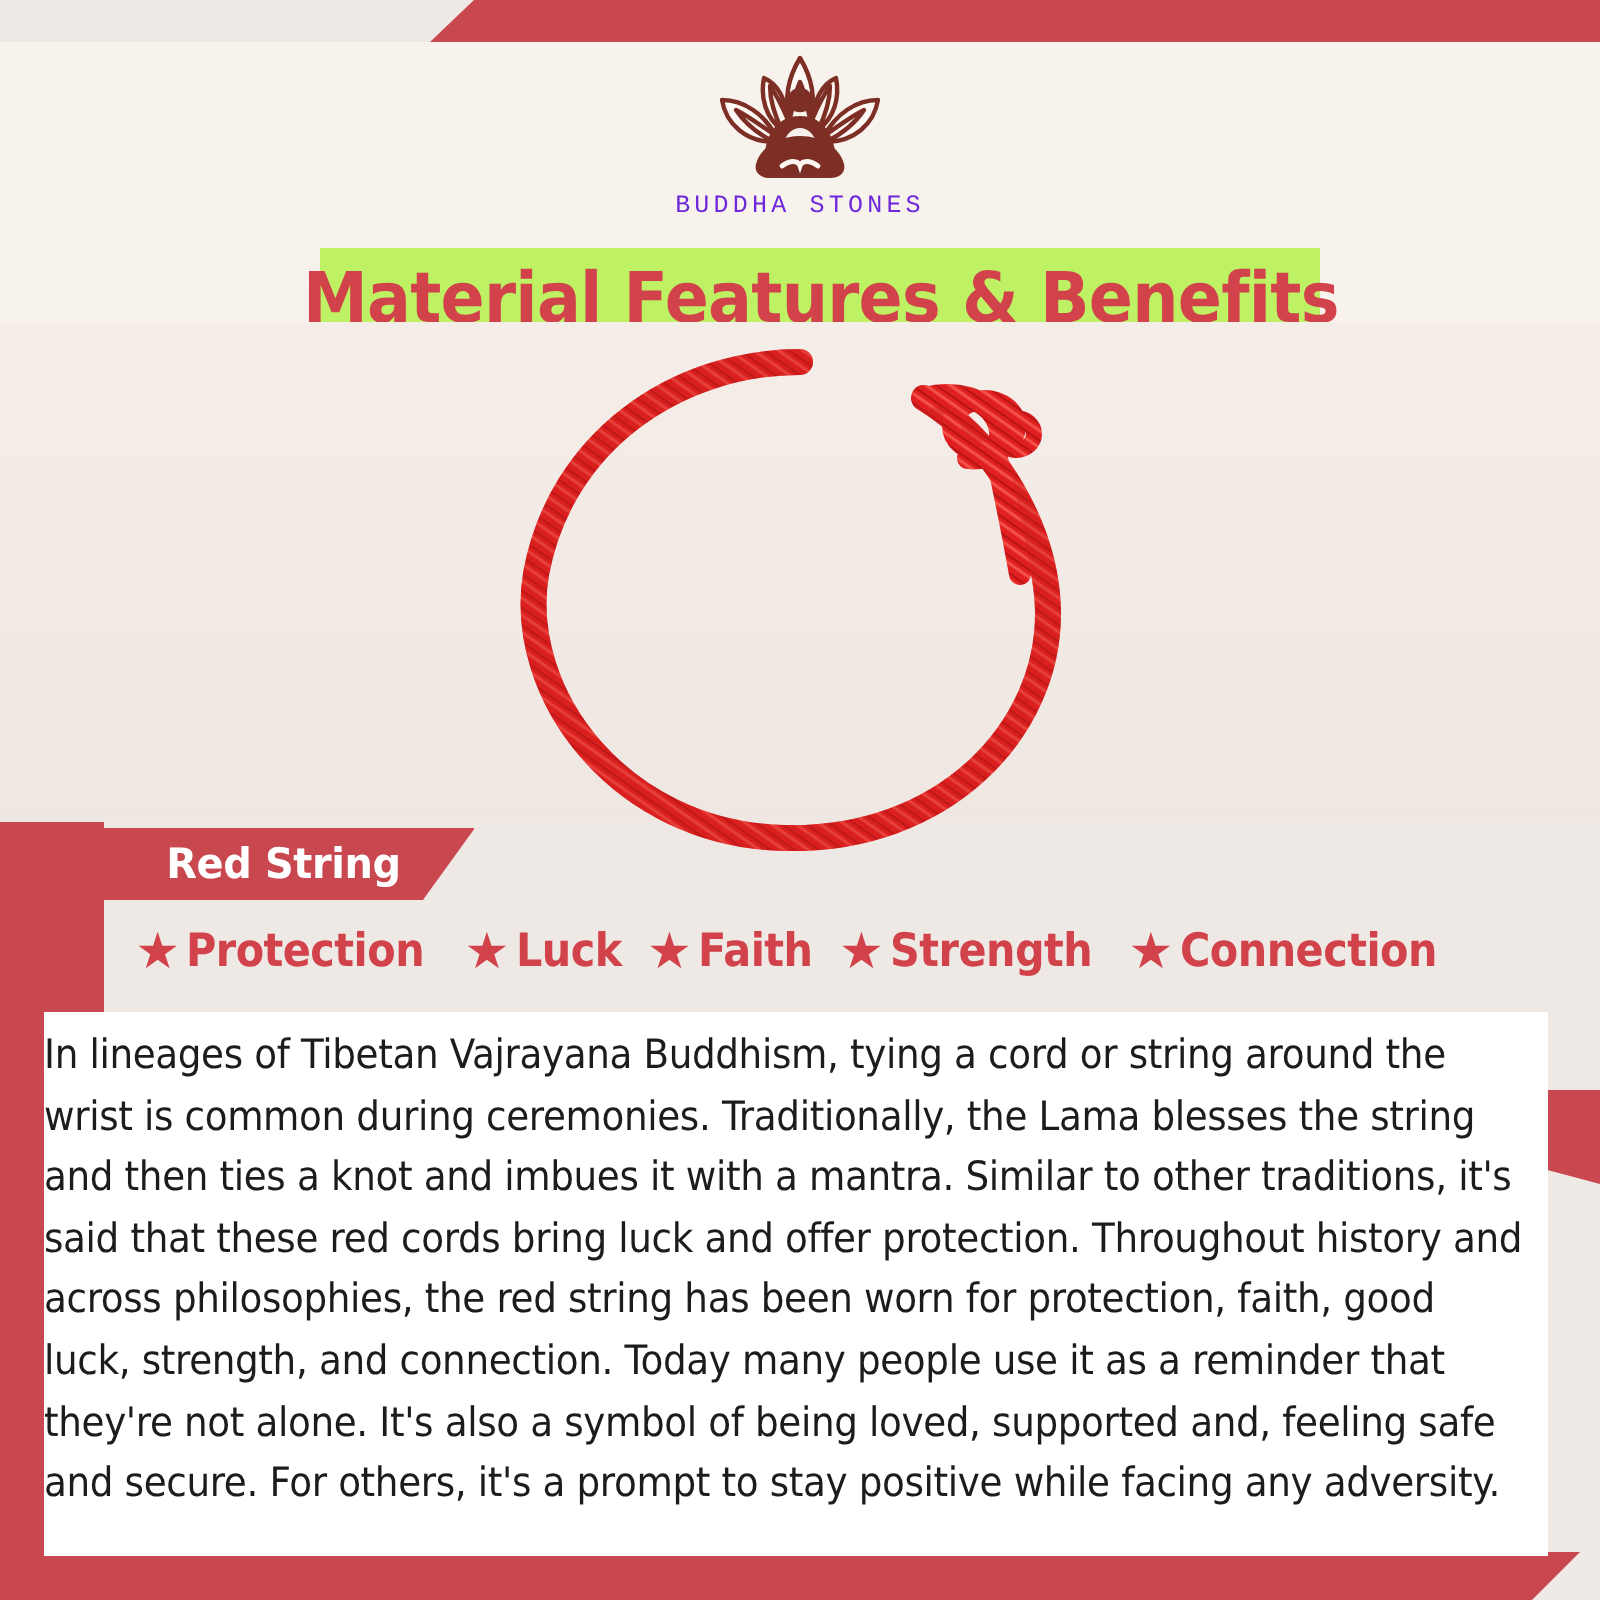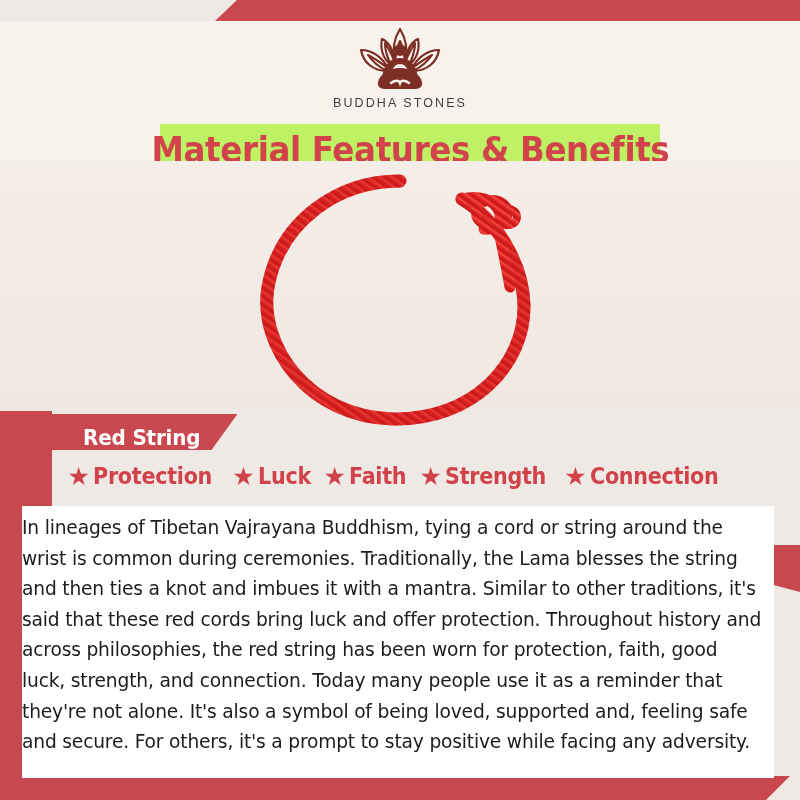--- a/index.html
+++ b/index.html
@@ -72,24 +72,24 @@
     width: 800px;
     text-align: center;
   }
   .logo-mark {
     display: block;
     margin: 0 auto;
   }
   .logo-text {
     display: block;
     margin-top: 1px;
-    font-family: Liberation Sans, sans-serif;
+    font-family: Liberation Mono, monospace;
     font-size: 12.5px;
     letter-spacing: 2.1px;
-    color: #404040;
+    color: #6d28d9;
     font-weight: 400;
   }
 
   .title-band {
     position: absolute;
     top: 103px;
     left: 160px;
     width: 500px;
     height: 52px;
     background: #bef264;
@@ -129,21 +129,21 @@
 
   
   .ribbon {
     position: absolute;
     top: 414px;
     left: 28px;
     height: 36px;
     background: #c9474f;
     padding: 0 34px 0 52px;
     display: flex;
-    align-items: flex-end;
+    align-items: center;
     clip-path: polygon(0 0, 100% 0, calc(100% - 26px) 100%, 0 100%);
   }
   .ribbon-text {
     font-family: "DejaVu Sans", sans-serif;
     font-weight: bold;
     font-size: 21px;
     color: #ffffff;
     letter-spacing: -0.2px;
     transform: scaleX(0.95);
     white-space: nowrap;

